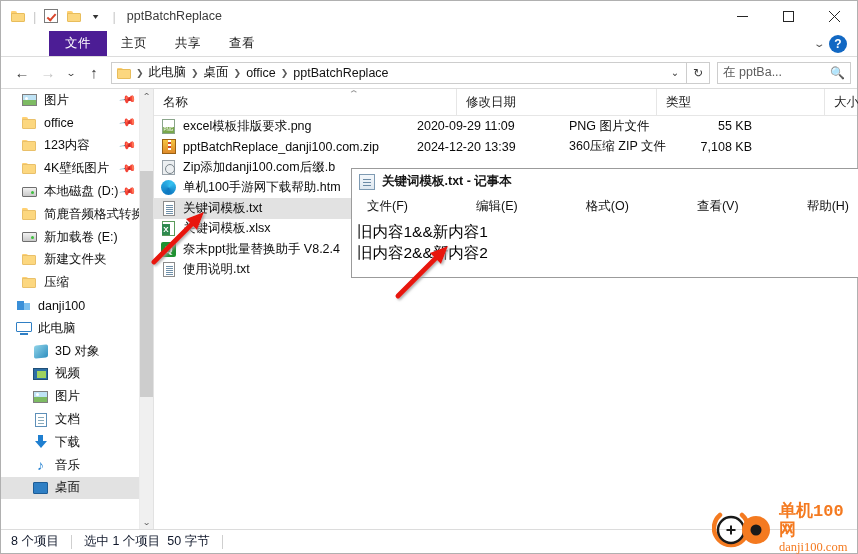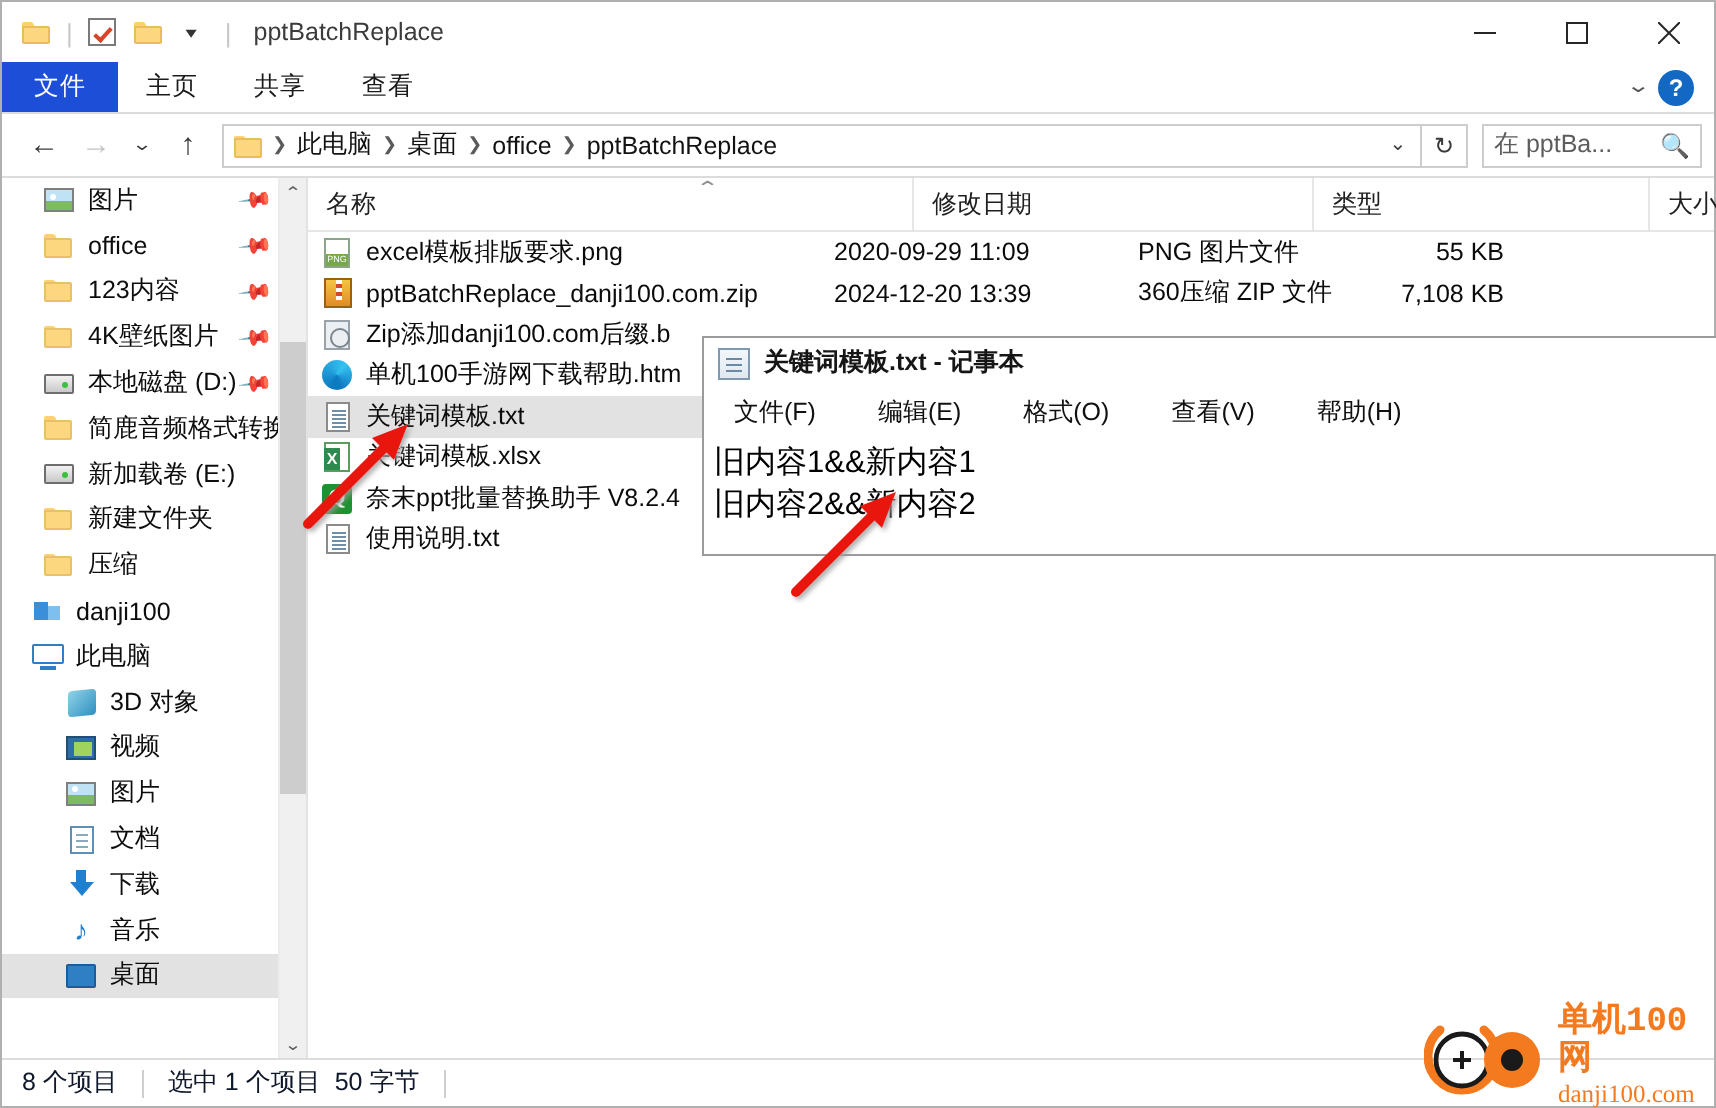--- a/index.html
+++ b/index.html
@@ -122,23 +122,24 @@
     flex: 0 0 auto;
   }
   .rtab {
     display: flex; align-items: center; justify-content: center;
     padding: 0 14px;
     font-size: 12.5px;
     color: #1a1a1a;
     letter-spacing: .5px;
   }
   .rtab.file {
-    background: #1d4ed8;
+    background: #4c1d95;
     color: #fff;
     padding: 0 16px;
+    margin-left: 48px;
   }
   .ribbon-right {
     margin-left: auto;
     display: flex;
     align-items: center;
     gap: 6px;
     padding-right: 10px;
   }
   .chev-small {
     font-size: 10px; color: #555;
@@ -215,21 +216,21 @@
   }
   .refreshbtn {
     width: 23px; height: 22px;
     border: 1px solid #cdcdcd;
     border-left: none;
     display: flex; align-items: center; justify-content: center;
     color: #3a3a3a; font-size: 12px;
     box-sizing: border-box;
   }
   .searchbox {
-    width: 110px; height: 22px;
+    width: 134px; height: 22px;
     border: 1px solid #cdcdcd;
     margin-left: 7px;
     display: flex; align-items: center;
     padding: 0 5px;
     box-sizing: border-box;
     color: #5d5d5d;
     font-size: 12.5px;
   }
   .searchbox .sq { margin-left: auto; font-size: 12px; color:#444; }
 
@@ -465,21 +466,22 @@
     position:absolute;left:3px;top:4px;width:8px;height:1px;
     background:#6b8aa5;
     box-shadow:0 3px 0 #6b8aa5, 0 6px 0 #6b8aa5;
   }
   .np-title-text { font-size: 12.5px; color: #161616; }
   .np-menu {
     height: 24px;
     display: flex;
     align-items: center;
     padding-left: 6px;
-    gap: 13px;
+    gap: 0;
+    justify-content: space-between;
   }
   .np-menu .mi {
     font-size: 12.5px;
     color: #111;
     padding: 0 9px;
     white-space: nowrap;
   }
   .np-body {
     padding: 3px 0 0 5px;
     font-family: "Liberation Sans", "DejaVu Sans", sans-serif;

